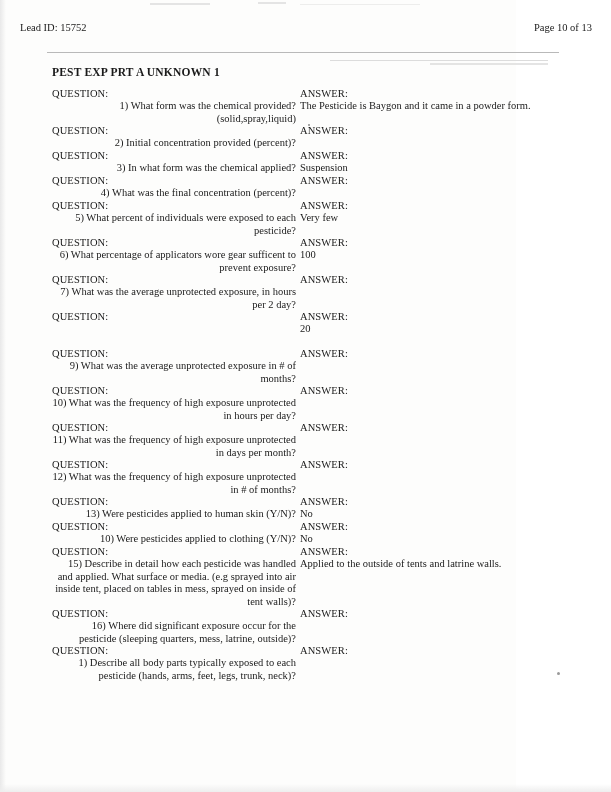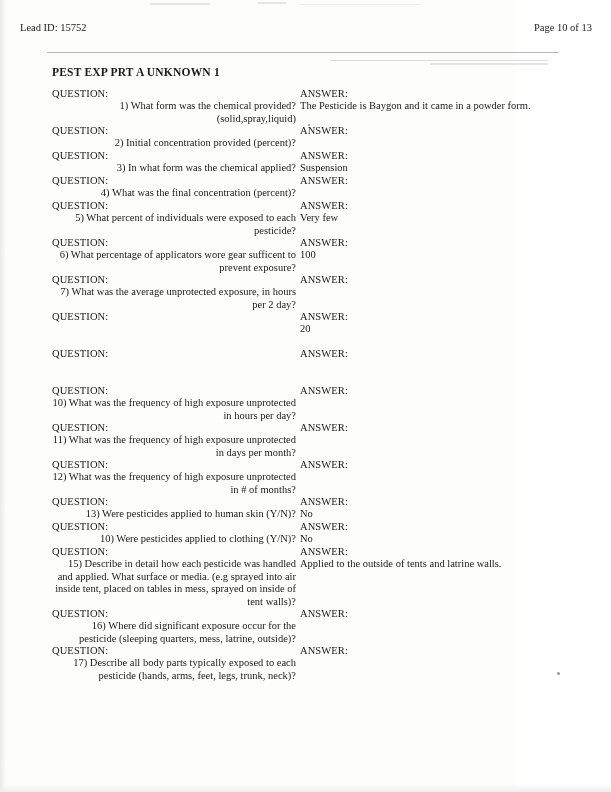--- a/index.html
+++ b/index.html
@@ -258,20 +258,21 @@
           <div class="lbl">QUESTION:</div>
         </div>
         <div class="qa-right">
           <div class="lbl">ANSWER:</div>
           <div class="ans-txt">20</div>
         </div>
       </div>
       <div class="qa-row" style="position: absolute; left: 0px; top: 260px; height: 37px;">
         <div class="qa-left">
           <div class="lbl">QUESTION:</div>
+          <div class="txt">9) What was the average unprotected exposure in # of months?</div>
         </div>
         <div class="qa-right">
           <div class="lbl">ANSWER:</div>
           <div class="ans-txt"></div>
         </div>
       </div>
       <div class="qa-row" style="position: absolute; left: 0px; top: 297px; height: 37px;">
         <div class="qa-left">
           <div class="lbl">QUESTION:</div>
           <div class="txt">10) What was the frequency of high exposure unprotected in hours per day?</div>
@@ -337,21 +338,21 @@
           <div class="txt">16) Where did significant exposure occur for the pesticide (sleeping quarters, mess, latrine, outside)?</div>
         </div>
         <div class="qa-right">
           <div class="lbl">ANSWER:</div>
           <div class="ans-txt"></div>
         </div>
       </div>
       <div class="qa-row" style="position: absolute; left: 0px; top: 557px; height: 37px;">
         <div class="qa-left">
           <div class="lbl">QUESTION:</div>
-          <div class="txt">17) Describe all body parts typically exposed to each pesticide (hands, arms, feet, legs, trunk, neck)?</div>
+          <div class="txt">1) Describe all body parts typically exposed to each pesticide (hands, arms, feet, legs, trunk, neck)?</div>
         </div>
         <div class="qa-right">
           <div class="lbl">ANSWER:</div>
           <div class="ans-txt"></div>
         </div>
       </div>
     </div>
 
   <div class="edge-shadow-left"></div>
   <div class="edge-shadow-bottom"></div>

